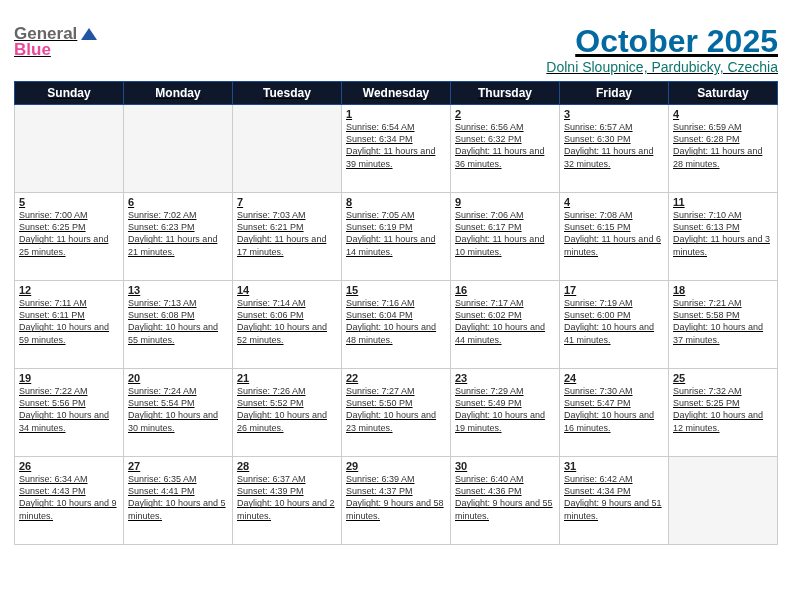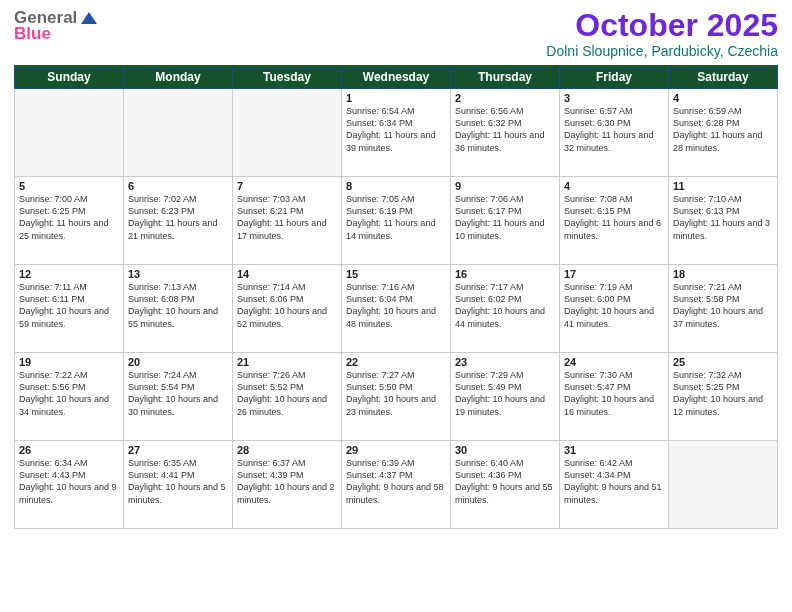--- a/index.html
+++ b/index.html
@@ -6,57 +6,58 @@
     body {
       font-family: Arial, sans-serif;
       background: #fff;
       width: 792px;
       height: 612px;
       overflow: hidden;
     }
     .page {
       width: 792px;
       height: 488px;
-      padding: 8px 14px 8px 14px;
+      padding: 24px 14px 8px 14px;
       display: flex;
       flex-direction: column;
+      text-decoration: underline;
     }
     .header {
       display: flex;
       justify-content: space-between;
       align-items: flex-start;
       margin-bottom: 6px;
     }
     .logo {
       display: flex;
       flex-direction: column;
       align-items: flex-start;
     }
     .title-block {
       text-align: right;
     }
     .month-title {
       font-size: 32px;
       font-weight: bold;
-      color: #6d28d9;
+      color: #0369a1;
       line-height: 1.1;
     }
     .subtitle {
       font-size: 14px;
       color: #0f766e;
     }
     .calendar {
       flex: 1;
       border: 1px solid #ccc;
       border-collapse: collapse;
       width: 100%;
       table-layout: fixed;
     }
     .calendar th {
-      background-color: #14532d;
+      background-color: #0f172a;
       color: #fff;
       text-align: center;
       font-size: 12px;
       font-weight: bold;
       padding: 4px 2px;
       border: 1px solid #1a4a90;
     }
     .calendar td {
       vertical-align: top;
       border: 1px solid #ccc;

